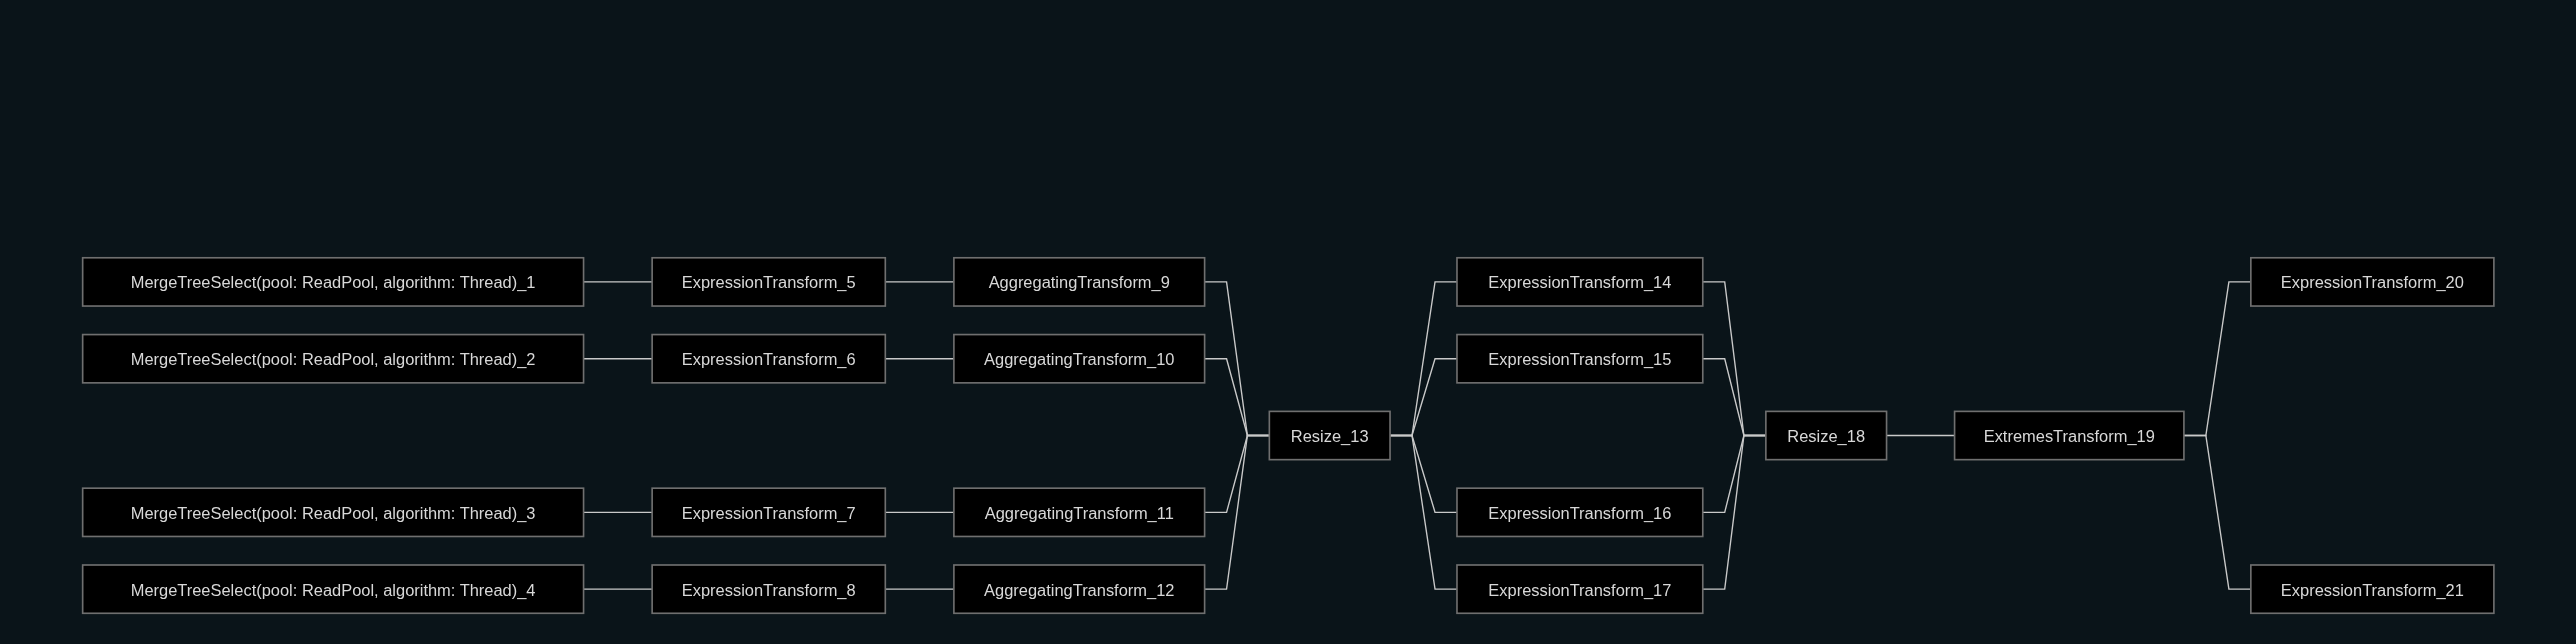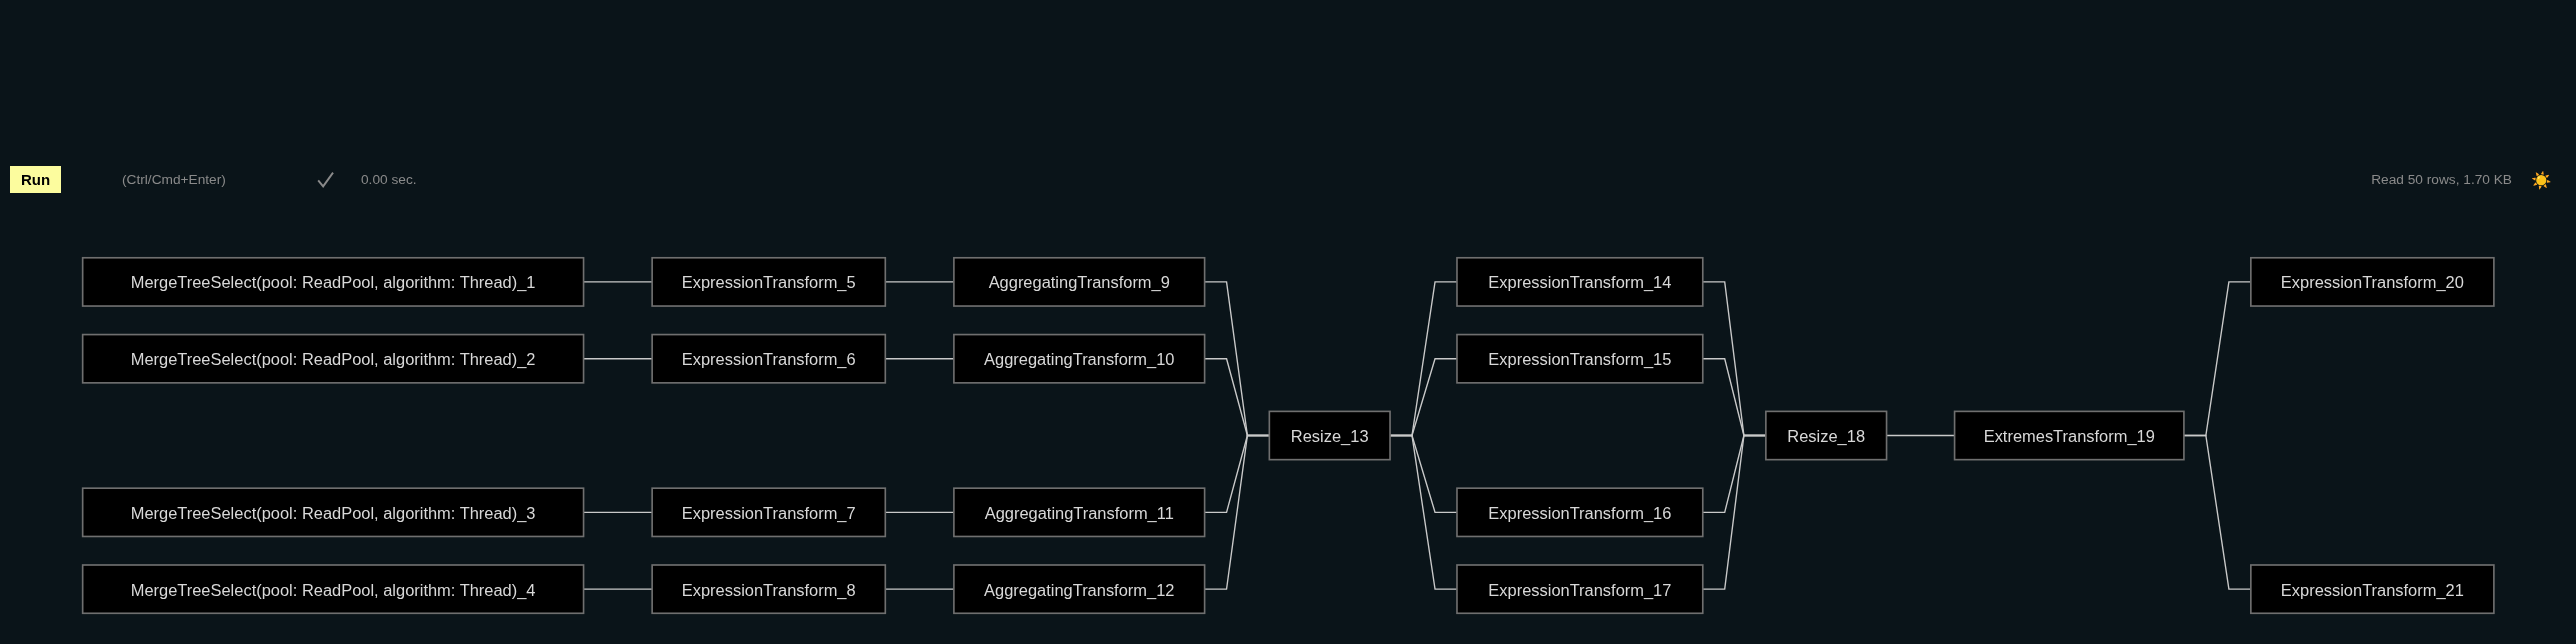--- a/index.html
+++ b/index.html
@@ -157,30 +157,20 @@
     stroke: #c9c9c9;
     stroke-width: 2.5;
   }
 </style>
 </head>
 <body>
 
 <div id="app">
 
 
-  <div class="toolbar">
-    <button class="run-btn">Run</button>
-    <span class="hint">(Ctrl/Cmd+Enter)</span>
-    <svg class="check-icon" viewBox="0 0 34 34">
-      <path d="M4 17 L13 28 L31 3" fill="none" stroke="#8a8a8a" stroke-width="3.5"></path>
-    </svg>
-    <span class="timing">0.00 sec.</span>
-    <span class="read-stats">Read 50 rows, 1.70 KB</span>
-    <span class="theme-toggle">☀️</span>
-  </div>
 
   <div class="graph-area">
     <svg class="graph-svg" id="graph-svg" viewBox="0 0 4694 802">
       <g id="edge-layer">
           <path d="M 1063 142 L 1188 142" class="gedge" stroke="#c9c9c9"></path>
           <path d="M 1063 282 L 1188 282" class="gedge" stroke="#c9c9c9"></path>
           <path d="M 1063 562 L 1188 562" class="gedge" stroke="#c9c9c9"></path>
           <path d="M 1063 702 L 1188 702" class="gedge" stroke="#c9c9c9"></path>
           <path d="M 1613 142 L 1738 142" class="gedge" stroke="#c9c9c9"></path>
           <path d="M 1613 282 L 1738 282" class="gedge" stroke="#c9c9c9"></path>

